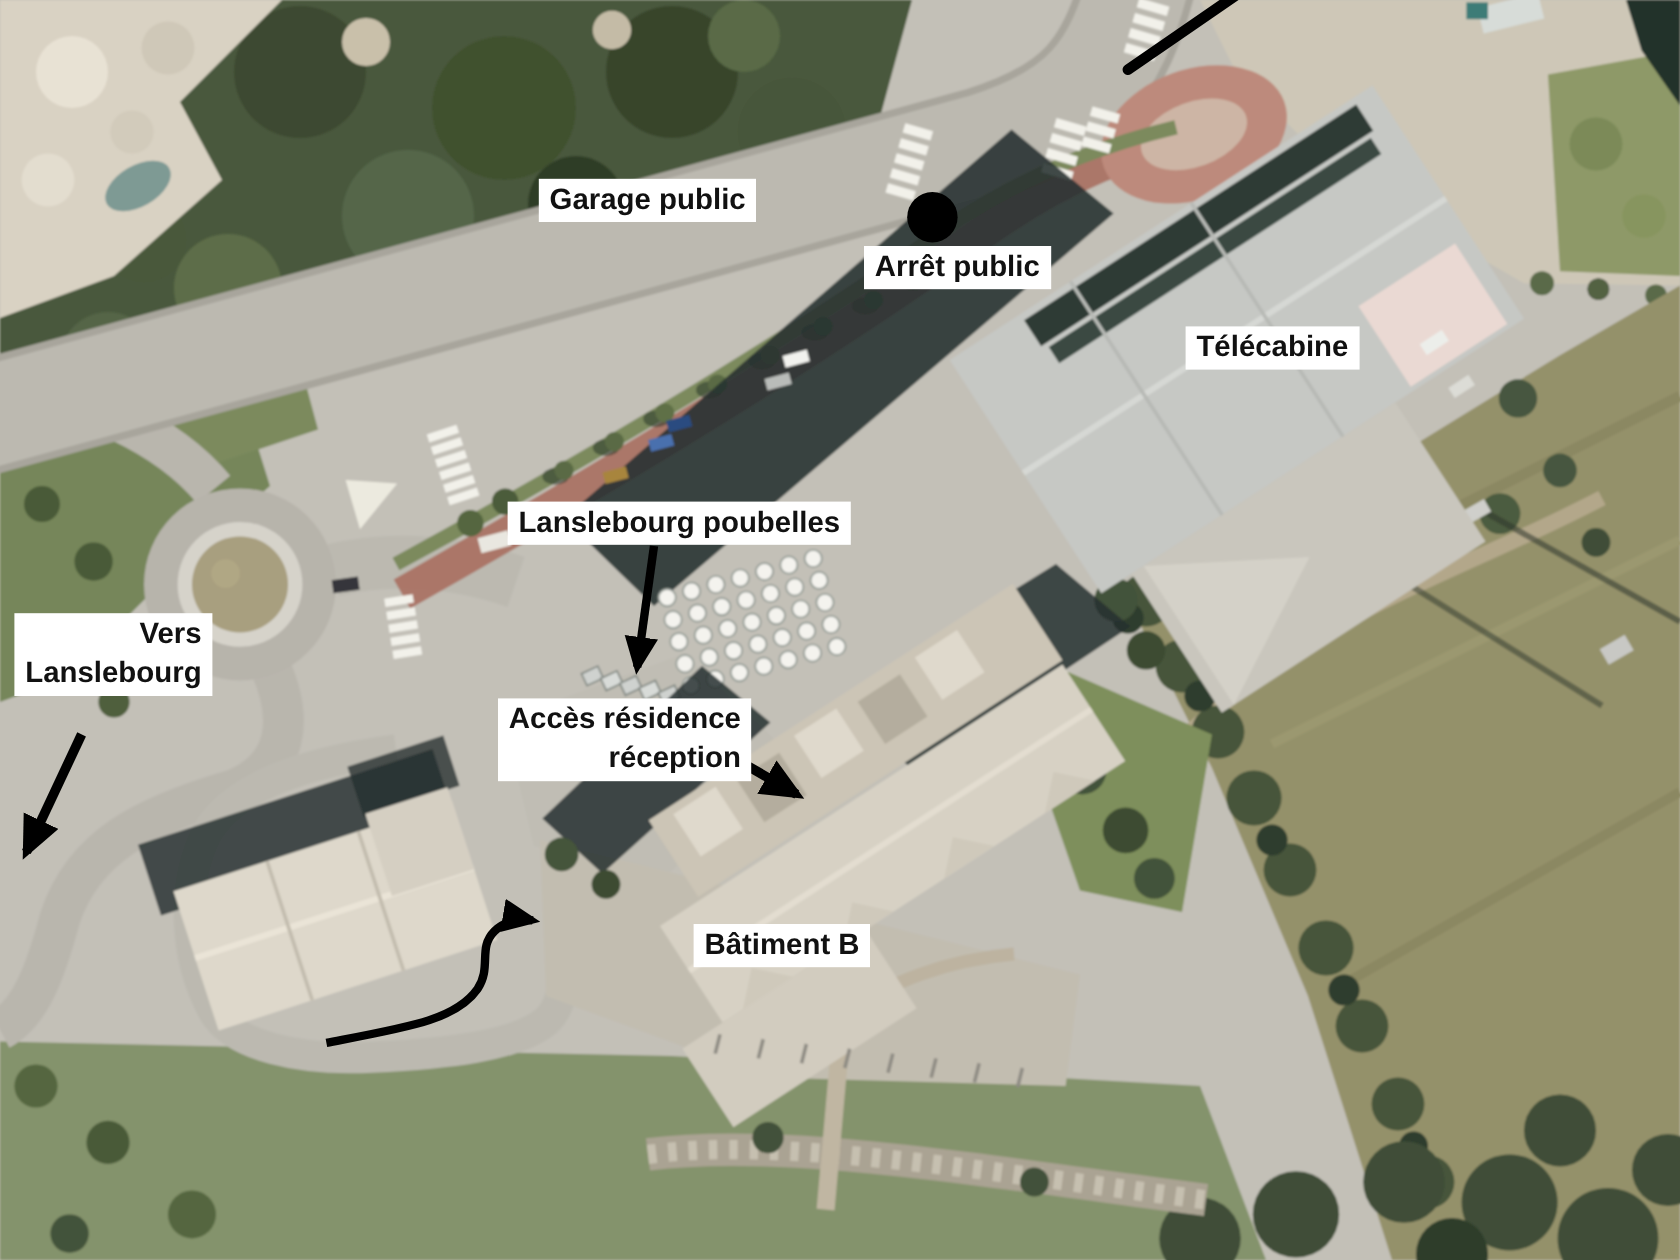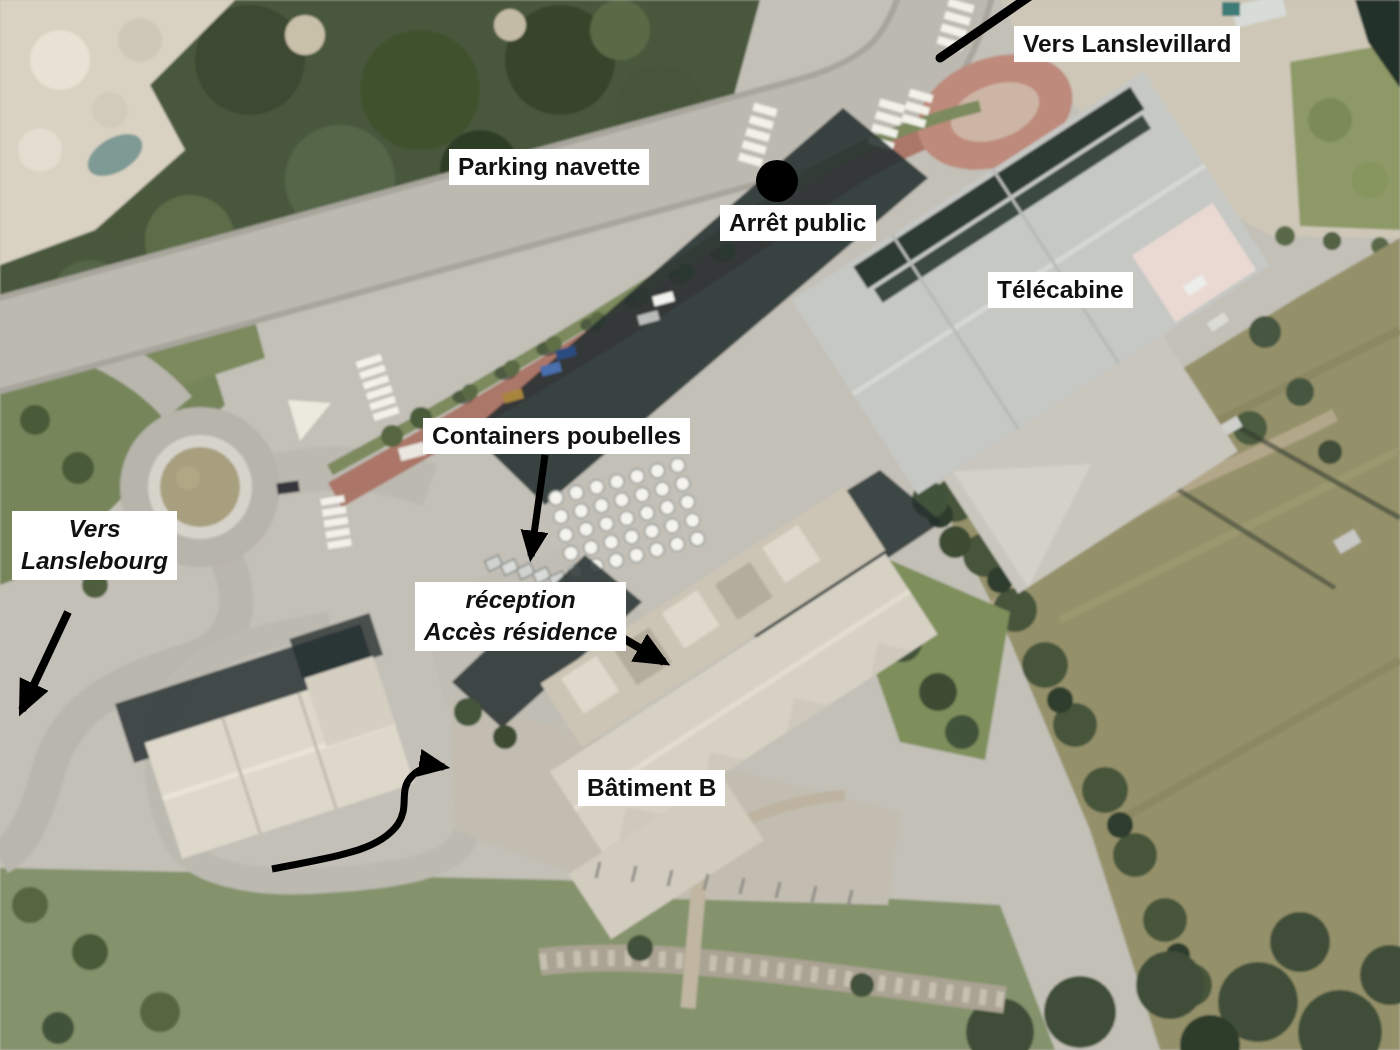--- a/index.html
+++ b/index.html
@@ -2,21 +2,21 @@
 <html><head>
 <meta charset="utf-8">
 <style>
   html,body{margin:0;padding:0;background:#222;}
   #stage{position:relative;width:1400px;height:1050px;overflow:hidden;
          font-family:"Liberation Sans","DejaVu Sans",sans-serif;background:#c3c0b7;}
   #terrain,#annot{position:absolute;left:0;top:0;}
   .label{position:absolute;background:var(--label-bg,#fff);color:var(--label-fg,#111);
          font-weight:bold;font-size:24.5px;line-height:1.32;padding:2px 9px;
          white-space:nowrap;}
-  .label.center{text-align:center;font-style:italic;}
+  .label.center{text-align:right;}
   .label span{display:block;}
 </style>
 </head>
 <body>
 
 <div id="stage" style="--label-bg: #ffffff; --label-fg: #111111;">
 
 <svg id="terrain" width="1400" height="1050" viewBox="0 0 1400 1050">
   <defs>
     <filter id="soft" x="-5%" y="-5%" width="110%" height="110%">
@@ -366,28 +366,27 @@
     </marker>
   </defs>
   <line x1="940" y1="58" x2="1030" y2="-4" stroke="#000" stroke-width="9" stroke-linecap="round"></line>
   <circle cx="777" cy="181" r="21" fill="#000"></circle>
   <path d="M 545 455 L 531 556" stroke="#000" stroke-width="7" fill="none" marker-end="url(#ah2)"></path>
   <path d="M 68 612 L 22 710" stroke="#000" stroke-width="8" fill="none" marker-end="url(#ah2)"></path>
   <path d="M 588 618 L 664 662" stroke="#000" stroke-width="8" fill="none" marker-end="url(#ah2)"></path>
   <path d="M 272 869 C 340 856 380 850 398 824 C 410 806 398 790 412 776 C 420 768 432 765 444 767" stroke="#000" stroke-width="7" fill="none" marker-end="url(#ah2)"></path>
 </svg>
 
-<div class="label" style="left:1014px;top:26px">Vers Lanslevillard</div>
-<div class="label" style="left:449px;top:149px">Parking navette</div>
+<div class="label" style="left:449px;top:149px">Garage public</div>
 <div class="label" style="left:720px;top:205px">Arrêt public</div>
 <div class="label" style="left:988px;top:272px">Télécabine</div>
-<div class="label" style="left:423px;top:418px">Containers poubelles</div>
+<div class="label" style="left:423px;top:418px">Lanslebourg poubelles</div>
 <div class="label center" style="left:12px;top:511px;min-width:146px">
   <span>Vers</span>
   <span>Lanslebourg</span>
 </div>
 <div class="label center" style="left:415px;top:582px">
+  <span>Accès résidence</span>
   <span>réception</span>
-  <span>Accès résidence</span>
 </div>
 <div class="label" style="left:578px;top:770px">Bâtiment B</div>
 
 </div>
 
 </body></html>

